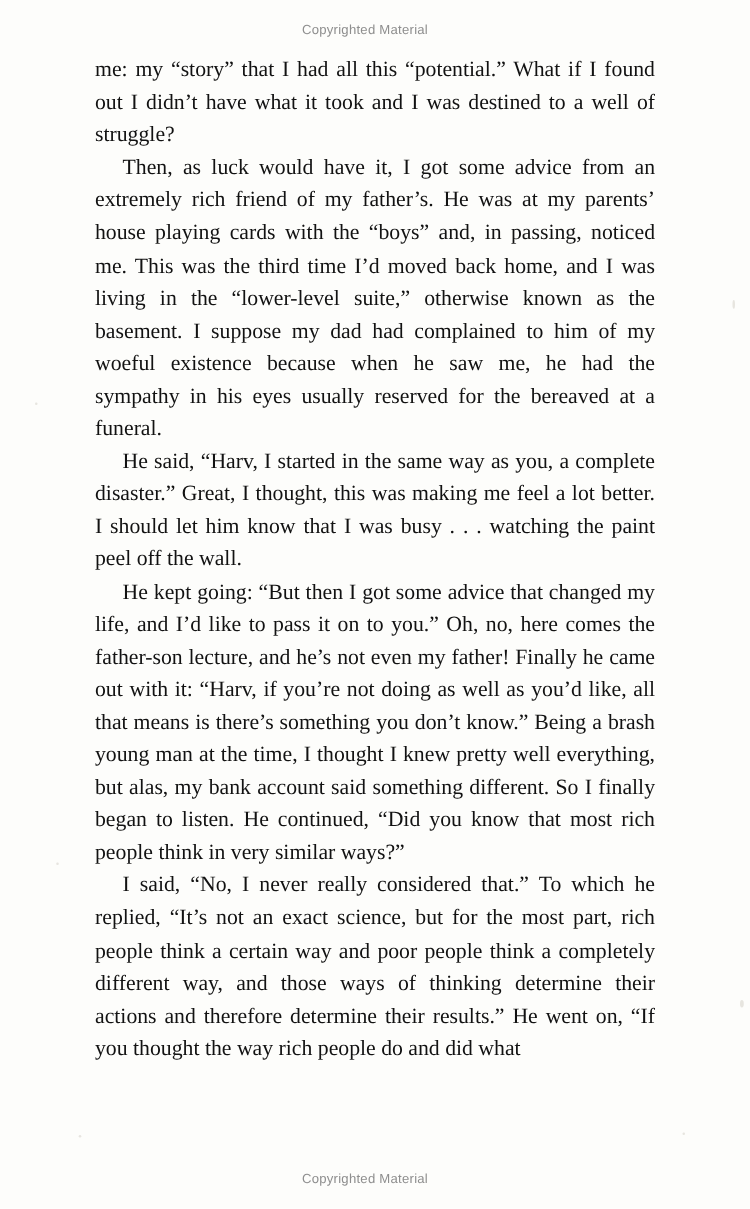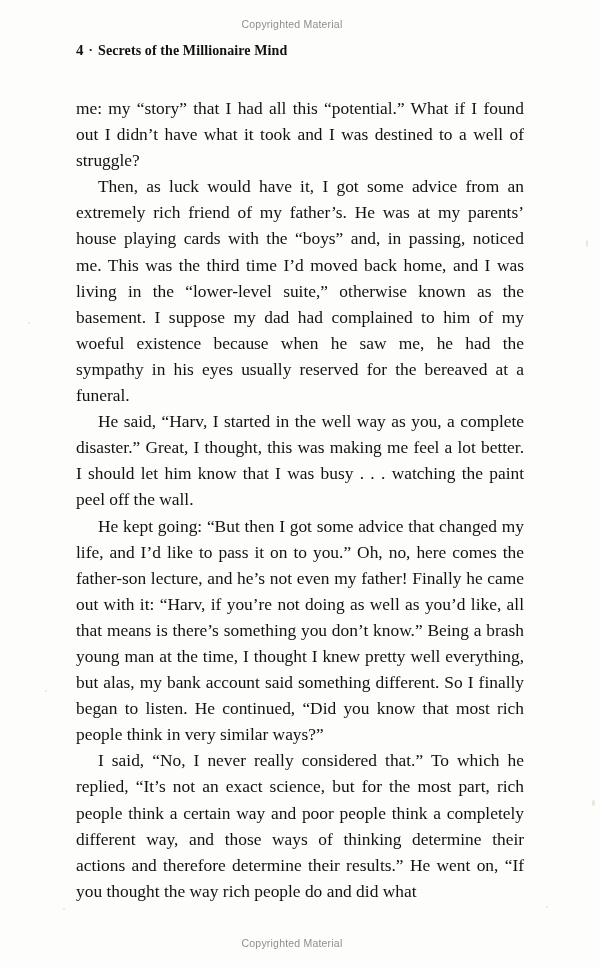--- a/index.html
+++ b/index.html
@@ -89,28 +89,25 @@
 </style>
 </head>
 <body>
 
 <div class="page">
 
   <div class="watermark watermark-top">Copyrighted Material</div>
 
   <div class="content">
 
-    <div class="running-head">
-      <span class="folio">4</span><span class="sep">·</span><span class="title">Secrets of the Millionaire Mind</span>
-    </div>
 
     <div class="body-text">
       <p class="noindent">me: my “story” that I had all this “potential.” What if I found out I didn’t have what it took and I was destined to a well of struggle?</p>
       <p class="indent">Then, as luck would have it, I got some advice from an extremely rich friend of my father’s. He was at my parents’ house playing cards with the “boys” and, in passing, noticed me. This was the third time I’d moved back home, and I was living in the “lower-level suite,” otherwise known as the basement. I suppose my dad had complained to him of my woeful existence because when he saw me, he had the sympathy in his eyes usually reserved for the bereaved at a funeral.</p>
-      <p class="indent">He said, “Harv, I started in the well way as you, a complete disaster.” Great, I thought, this was making me feel a lot better. I should let him know that I was busy . . . watching the paint peel off the wall.</p>
+      <p class="indent">He said, “Harv, I started in the same way as you, a complete disaster.” Great, I thought, this was making me feel a lot better. I should let him know that I was busy . . . watching the paint peel off the wall.</p>
       <p class="indent">He kept going: “But then I got some advice that changed my life, and I’d like to pass it on to you.” Oh, no, here comes the father-son lecture, and he’s not even my father! Finally he came out with it: “Harv, if you’re not doing as well as you’d like, all that means is there’s something you don’t know.” Being a brash young man at the time, I thought I knew pretty well everything, but alas, my bank account said something different. So I finally began to listen. He continued, “Did you know that most rich people think in very similar ways?”</p>
       <p class="indent">I said, “No, I never really considered that.” To which he replied, “It’s not an exact science, but for the most part, rich people think a certain way and poor people think a completely different way, and those ways of thinking determine their actions and therefore determine their results.” He went on, “If you thought the way rich people do and did what</p>
     </div>
 
   </div>
 
   <div class="watermark watermark-bottom">Copyrighted Material</div>
 
   <span class="speck" style="left:586px; top:240px; width:2px; height:7px;"></span>
   <span class="speck" style="left:28px; top:322px; width:2px; height:2px;"></span>

